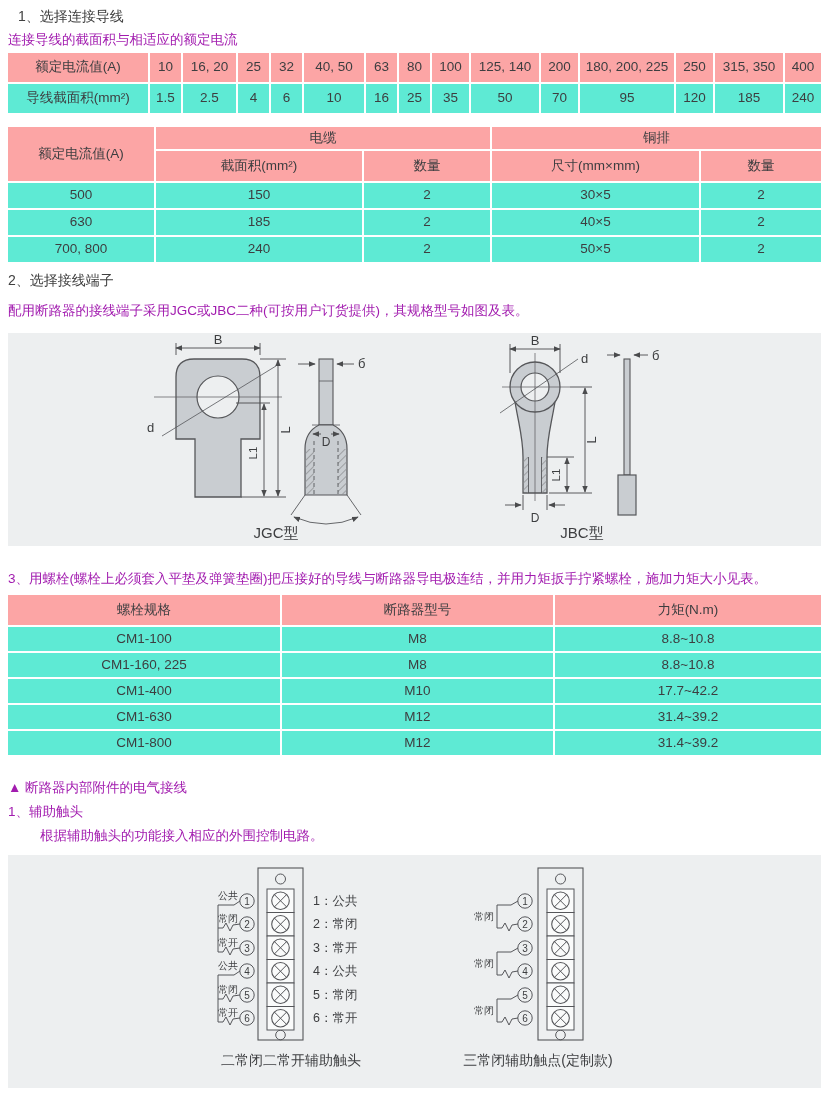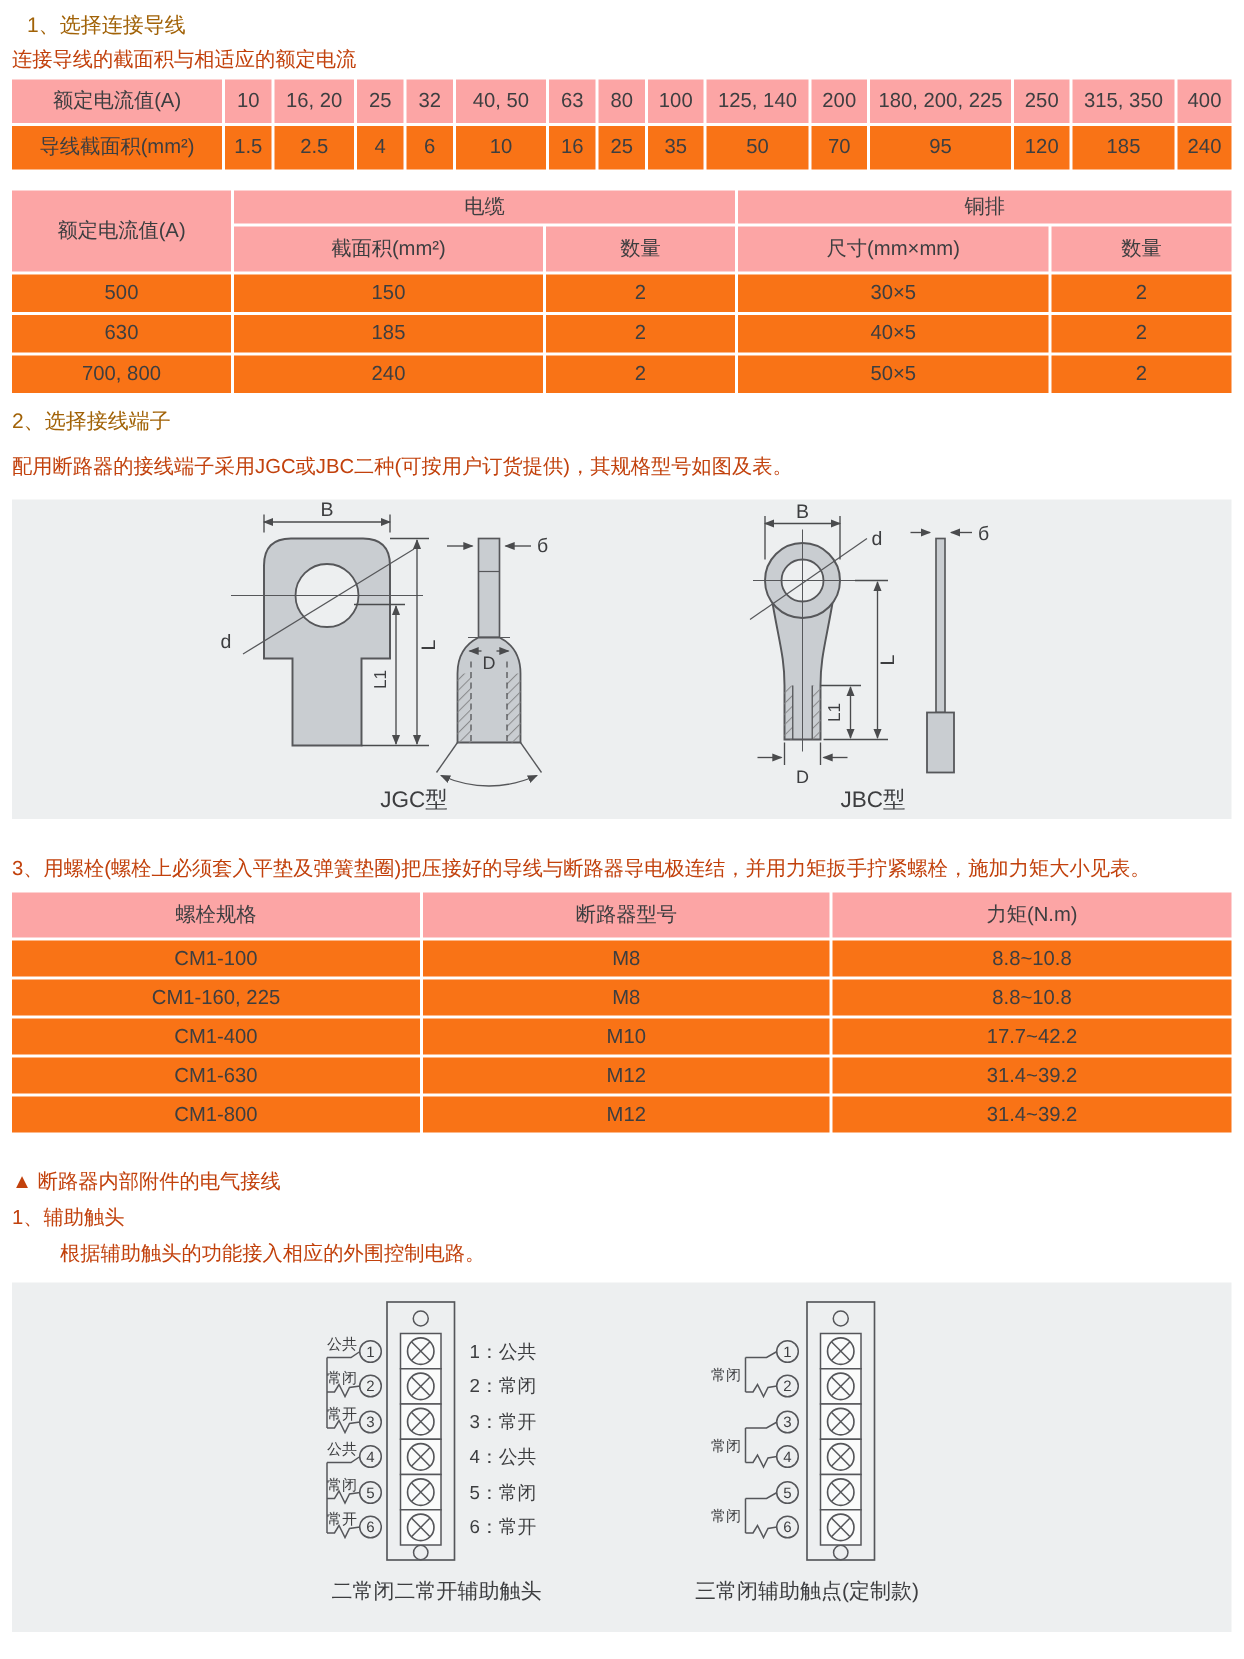--- a/index.html
+++ b/index.html
@@ -3,26 +3,26 @@
 <meta charset="utf-8">
 <style>
   * { margin:0; padding:0; box-sizing:border-box; }
   html,body { background:#fff; }
   body {
     position:relative; width:829px; height:1106px;
     font-family:"Liberation Sans","DejaVu Sans",sans-serif;
     color:#3d3e40; overflow:hidden;
   }
   .abs { position:absolute; }
-  .h1 { font-size:14px; color:#a16207; }
-  .txt { font-size:13.5px; color:#c2410c; }
+  .h1 { font-size:14px; color:#404040; }
+  .txt { font-size:13.5px; color:#a21caf; }
   .grid { position:absolute; left:8px; width:813px; display:grid; gap:2px; }
   .cell { display:flex; align-items:center; justify-content:center; font-size:13.5px; line-height:1.1; text-align:center; }
   .hd { background:#fca5a5; }
-  .bd { background:#f97316; }
+  .bd { background:#5eead4; }
   .t1 { grid-template-columns:140px 31px 53px 31px 31px 60px 31px 31px 37px 68px 37px 94px 37px 68px 36px; grid-auto-rows:29px; }
   .t2 { grid-template-columns:146px 206px 126px 207px 120px; grid-template-rows:22px 30px 25px 25px 25px; }
   .t3 { grid-template-columns:272px 271px 266px; grid-template-rows:30px; grid-auto-rows:24px; }
   .panel { position:absolute; left:8px; width:813px; background:#edeff0; }
   svg text { font-family:"Liberation Sans","DejaVu Sans",sans-serif; fill:#3d3e40; }
 </style>
 </head>
 <body>
 
 <div class="abs h1" style="left:18px;top:8px;">1、选择连接导线</div>

